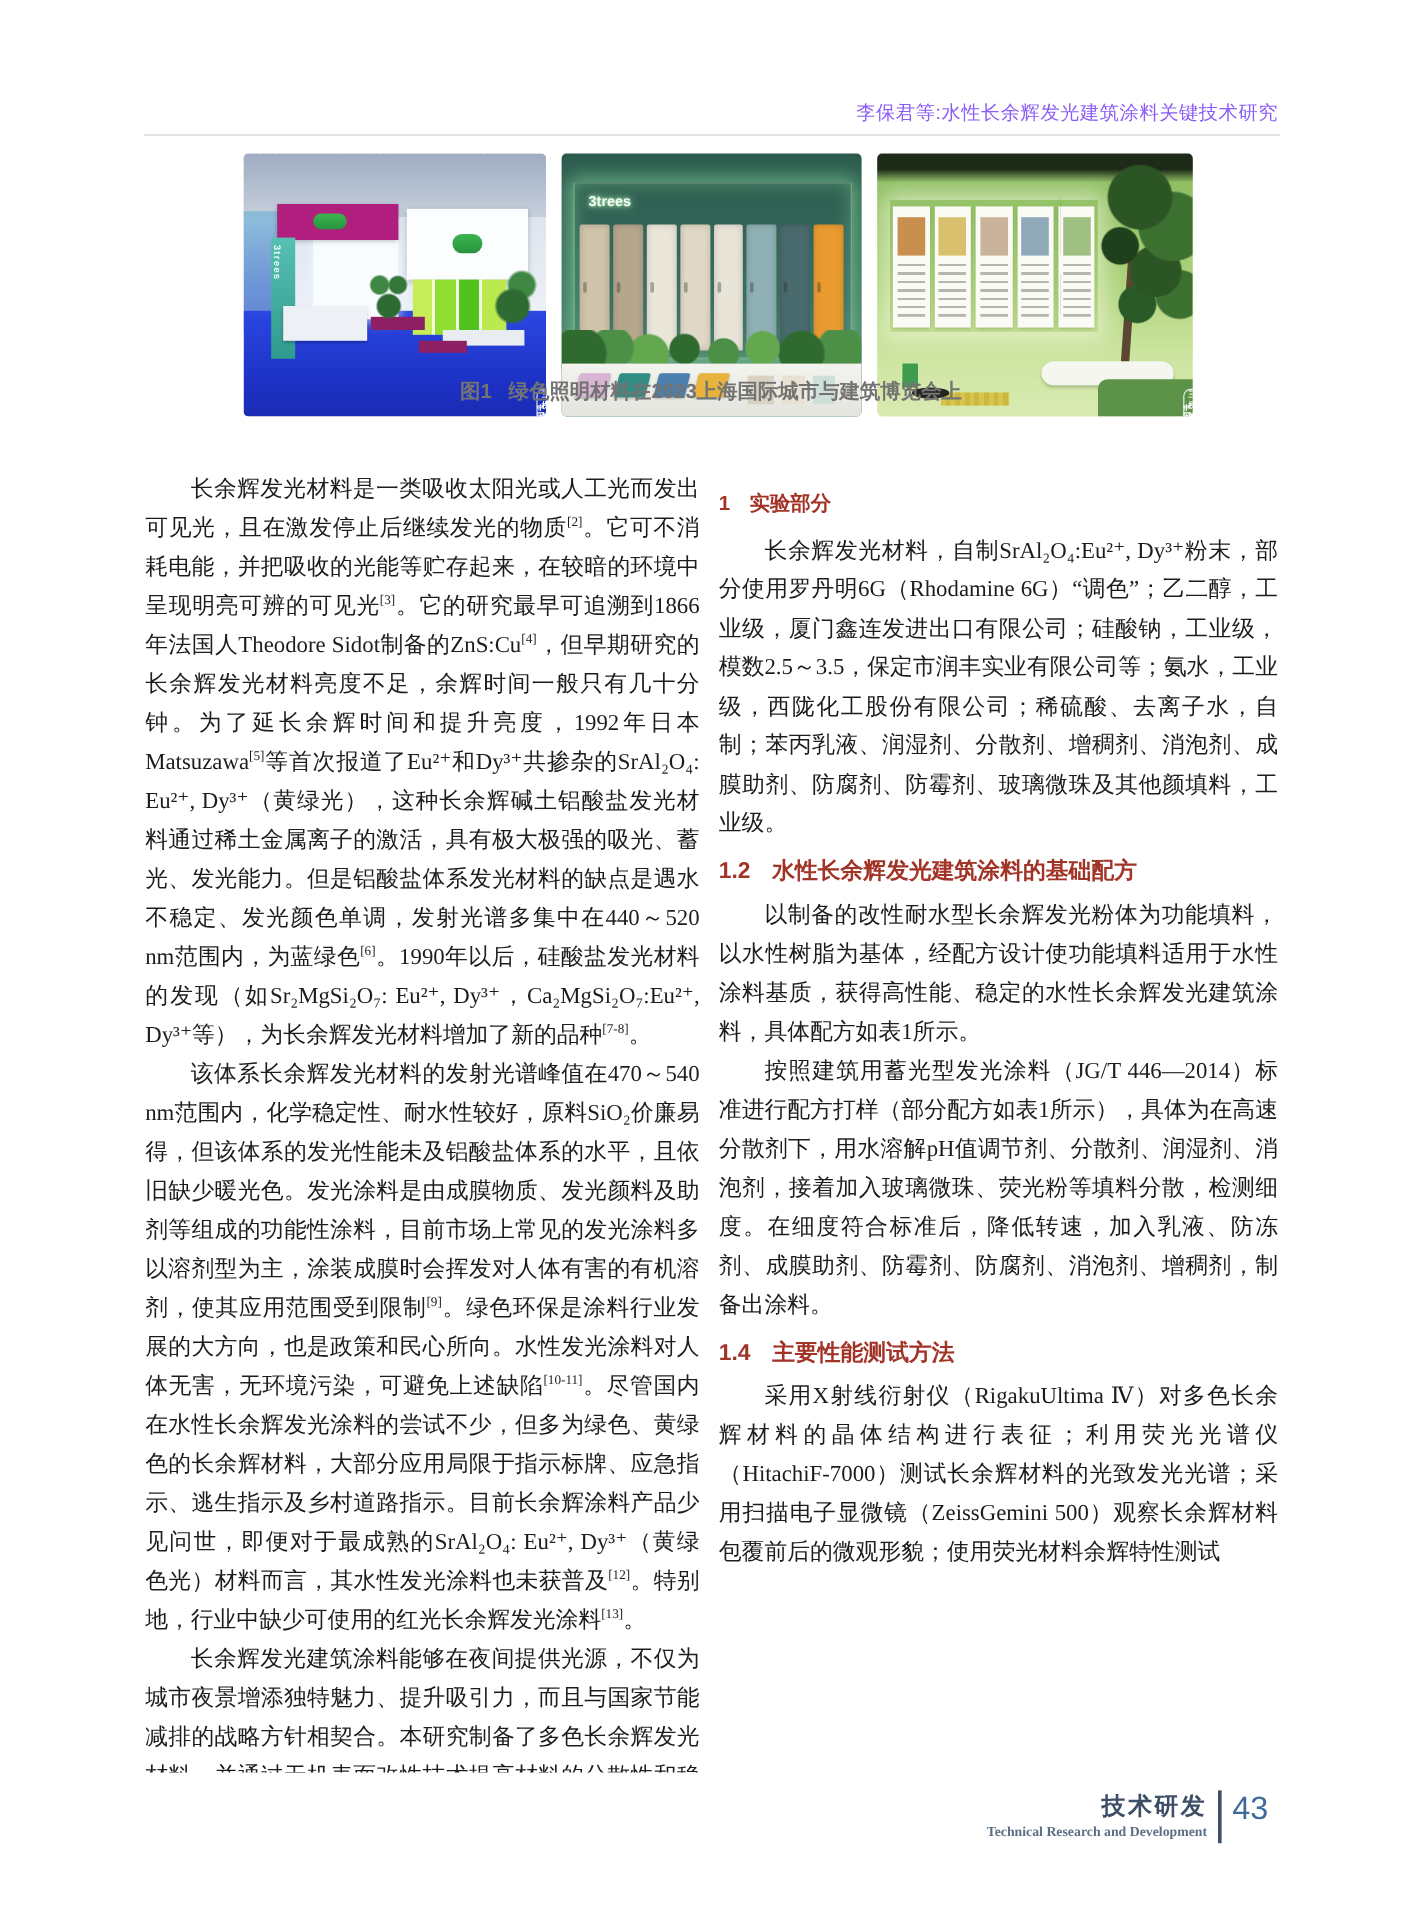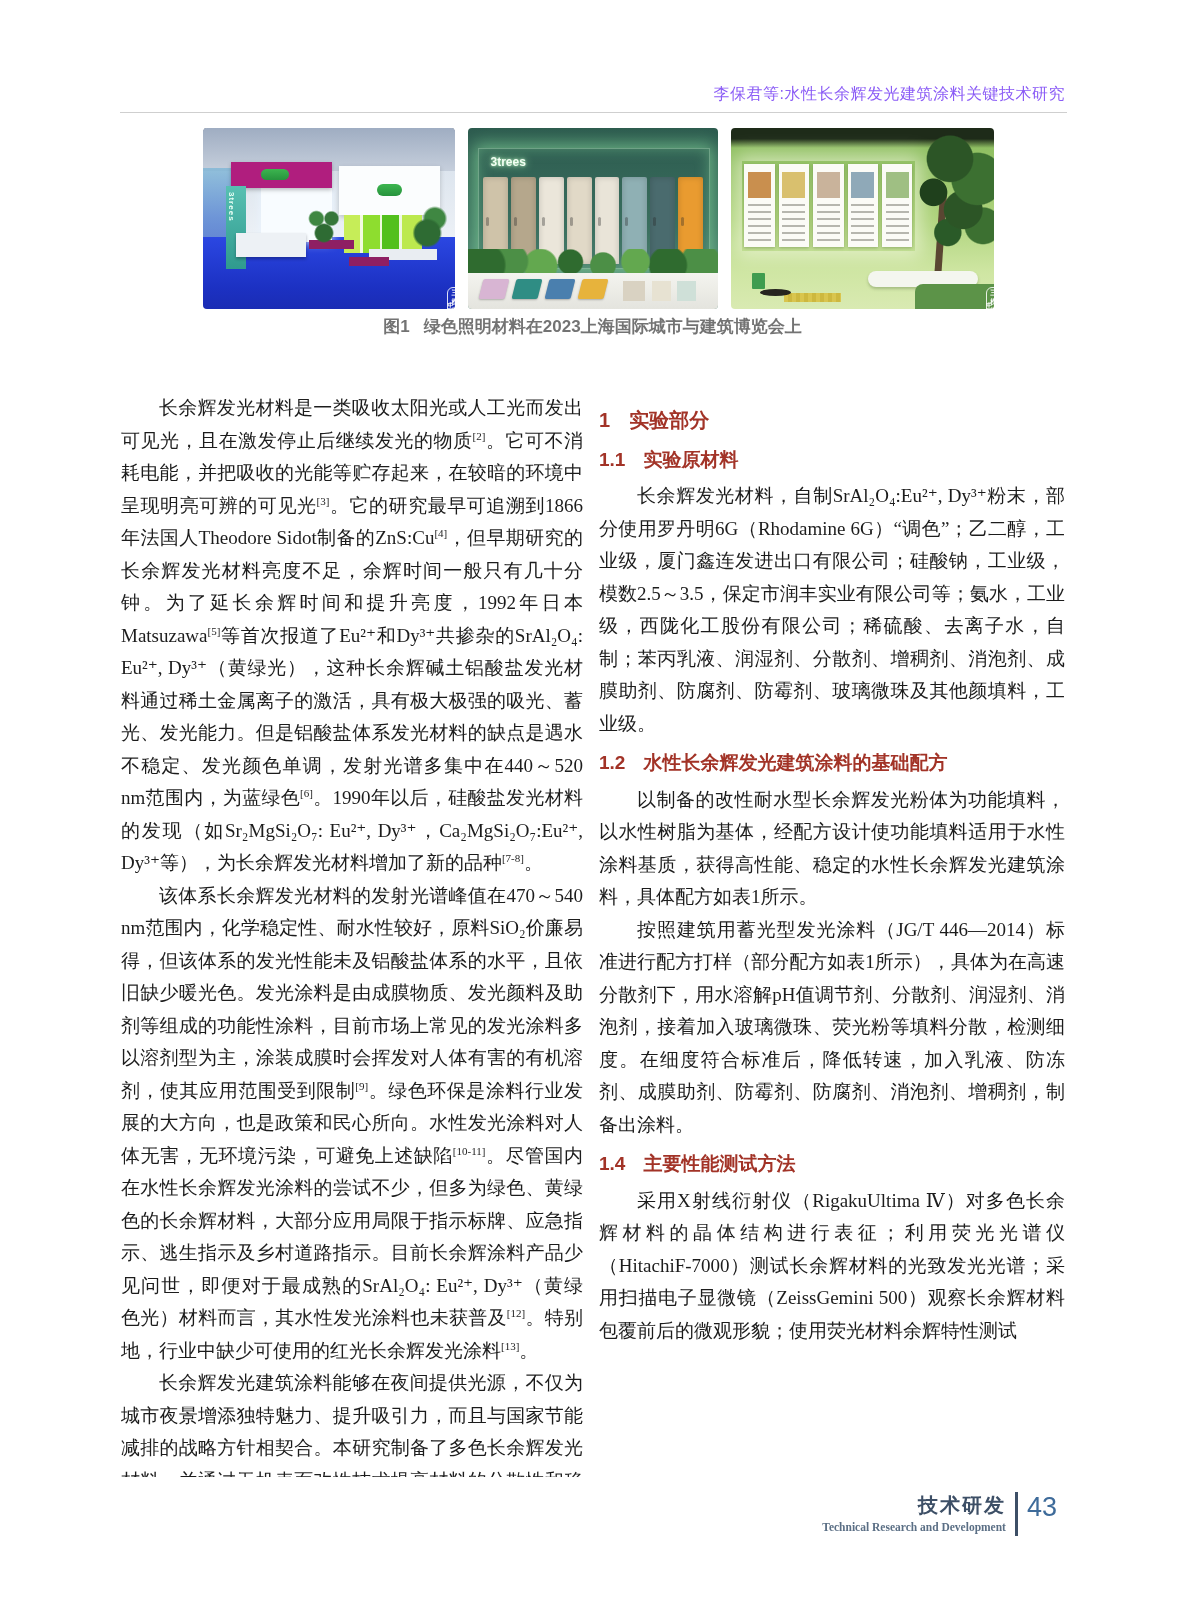--- a/index.html
+++ b/index.html
@@ -5,21 +5,21 @@
   html,body{margin:0;padding:0;background:#ffffff;}
   .page{position:relative;width:1187px;height:1600px;background:#fff;overflow:hidden;
         font-family:"Liberation Serif","DejaVu Serif",serif;color:#1c1c1c;}
 
   
   .running-head{position:absolute;top:84px;right:122px;font-family:"Liberation Sans","DejaVu Sans",sans-serif;
                 font-size:16px;color:#8b5cf6;letter-spacing:.5px;}
   .head-rule{position:absolute;top:112px;left:120px;right:120px;height:1px;background:#cfcfcf;}
 
   
-  .photos{position:absolute;left:203px;top:128px;width:791px;height:181px;display:flex;gap:13px;}
+  .photos{position:absolute;left:203px;top:128px;width:791px;height:219px;display:flex;gap:13px;}
   .photo{position:relative;overflow:hidden;border-radius:4px;background:#ddd;flex:none;}
   .p1{width:252px;} .p2{width:250px;} .p3{width:263px;}
   .photo *{position:absolute;}
 
   
   .p1-ceiling{left:0;top:0;width:100%;height:24%;
      background:linear-gradient(180deg,#9fadc2,#c6cfdc),
      repeating-linear-gradient(75deg,rgba(60,75,100,.5) 0 1.5px,transparent 1.5px 12px),
      repeating-linear-gradient(-75deg,rgba(60,75,100,.5) 0 1.5px,transparent 1.5px 12px);
      background-blend-mode:normal;}
@@ -115,21 +115,21 @@
   
   .col{position:absolute;top:392px;font-size:19px;line-height:32.5px;text-align:justify;
        max-height:1085px;overflow:hidden;}
   .col-left{left:121px;width:462px;}
   .col-right{left:599px;width:466px;}
   .col p{margin:0;}
   .col p.indent{text-indent:2em;}
   sup{font-size:11px;line-height:0;vertical-align:super;}
 
   .sec-h{font-family:"Liberation Sans","DejaVu Sans",sans-serif;font-weight:bold;color:var(--accent-heading,#a23327);}
-  h2.sec-h{font-size:20px;margin:12px 0 7px;}
+  h2.sec-h{font-size:17px;margin:12px 0 7px;}
   h3.sec-h{font-size:19px;margin:7px 0 4px;}
   .sec-num{margin-right:0.95em;}
 
   
   .page-footer{position:absolute;top:1492px;right:130px;display:flex;align-items:flex-start;}
   .f-left{text-align:right;margin-right:9px;}
   .f-zh{font-family:"Liberation Sans","DejaVu Sans",sans-serif;font-weight:bold;font-size:20px;
         color:var(--footer-slate,#3d4f66);letter-spacing:2px;}
   .f-en{font-family:"Liberation Serif","DejaVu Serif",serif;font-weight:bold;font-size:11.5px;
         color:var(--footer-slate-light,#5b6f85);margin-top:2px;}
@@ -237,23 +237,20 @@
     <p class="indent">该体系长余辉发光材料的发射光谱峰值在470～540 nm范围内，化学稳定性、耐水性较好，原料SiO₂价廉易得，但该体系的发光性能未及铝酸盐体系的水平，且依旧缺少暖光色。发光涂料是由成膜物质、发光颜料及助剂等组成的功能性涂料，目前市场上常见的发光涂料多以溶剂型为主，涂装成膜时会挥发对人体有害的有机溶剂，使其应用范围受到限制<sup>[9]</sup>。绿色环保是涂料行业发展的大方向，也是政策和民心所向。水性发光涂料对人体无害，无环境污染，可避免上述缺陷<sup>[10-11]</sup>。尽管国内在水性长余辉发光涂料的尝试不少，但多为绿色、黄绿色的长余辉材料，大部分应用局限于指示标牌、应急指示、逃生指示及乡村道路指示。目前长余辉涂料产品少见问世，即便对于最成熟的SrAl₂O₄: Eu²⁺, Dy³⁺（黄绿色光）材料而言，其水性发光涂料也未获普及<sup>[12]</sup>。特别地，行业中缺少可使用的红光长余辉发光涂料<sup>[13]</sup>。</p>
     <p class="indent">长余辉发光建筑涂料能够在夜间提供光源，不仅为城市夜景增添独特魅力、提升吸引力，而且与国家节能减排的战略方针相契合。本研究制备了多色长余辉发光材料，并通过无机表面改性技术提高材料的分散性和稳定性。进一步将这些材料应用于水性涂料基</p>
   </div>
 
   <div class="col col-right">
 
     <h2 class="sec-h">
       <span class="sec-num">1</span><span>实验部分</span>
     </h2>
 
-    <h3 class="sec-h">
-      <span class="sec-num">1.1</span><span>实验原材料</span>
-    </h3>
     <p class="indent">长余辉发光材料，自制SrAl₂O₄:Eu²⁺, Dy³⁺粉末，部分使用罗丹明6G（Rhodamine 6G）“调色”；乙二醇，工业级，厦门鑫连发进出口有限公司；硅酸钠，工业级，模数2.5～3.5，保定市润丰实业有限公司等；氨水，工业级，西陇化工股份有限公司；稀硫酸、去离子水，自制；苯丙乳液、润湿剂、分散剂、增稠剂、消泡剂、成膜助剂、防腐剂、防霉剂、玻璃微珠及其他颜填料，工业级。</p>
 
     <h3 class="sec-h">
       <span class="sec-num">1.2</span><span>水性长余辉发光建筑涂料的基础配方</span>
     </h3>
     <p class="indent">以制备的改性耐水型长余辉发光粉体为功能填料，以水性树脂为基体，经配方设计使功能填料适用于水性涂料基质，获得高性能、稳定的水性长余辉发光建筑涂料，具体配方如表1所示。</p>
 
     <p class="indent">按照建筑用蓄光型发光涂料（JG/T 446—2014）标准进行配方打样（部分配方如表1所示），具体为在高速分散剂下，用水溶解pH值调节剂、分散剂、润湿剂、消泡剂，接着加入玻璃微珠、荧光粉等填料分散，检测细度。在细度符合标准后，降低转速，加入乳液、防冻剂、成膜助剂、防霉剂、防腐剂、消泡剂、增稠剂，制备出涂料。</p>
 
     <h3 class="sec-h">

